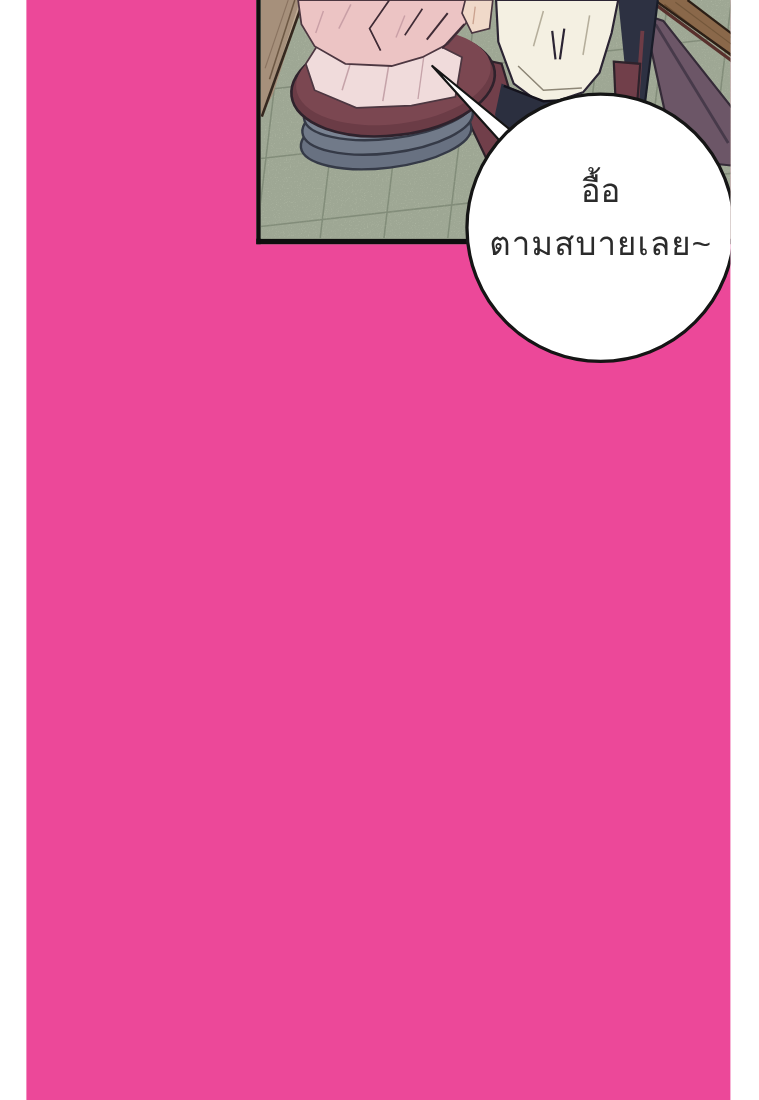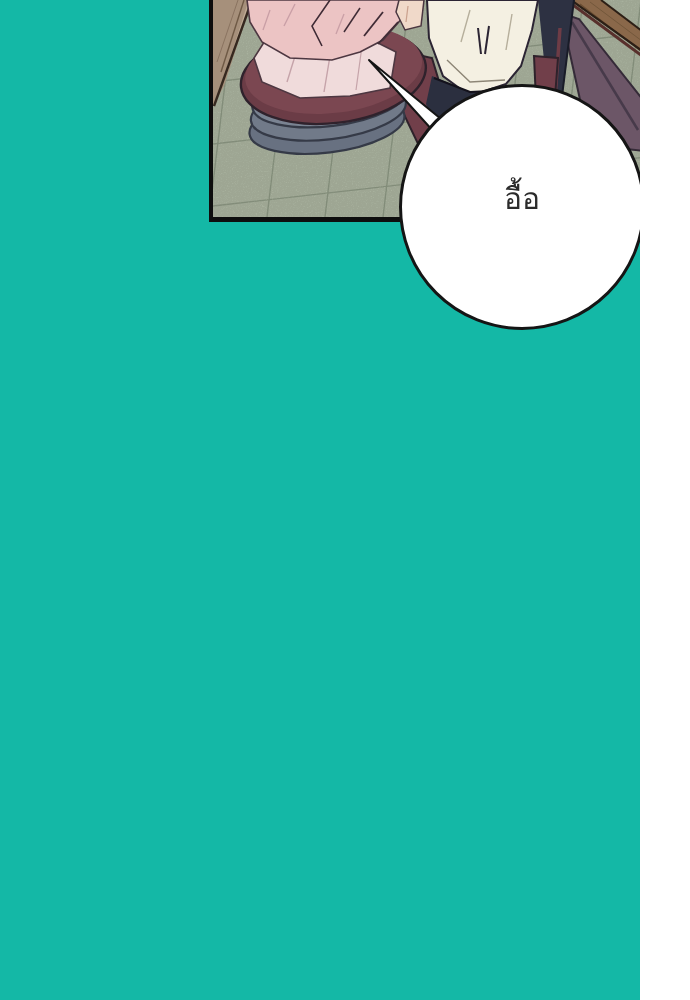--- a/index.html
+++ b/index.html
@@ -1,18 +1,18 @@
 <!DOCTYPE html>
 <html><head>
 <meta charset="utf-8">
 <style>
   html,body{margin:0;padding:0;background:#ffffff;}
   .stage{
-    position:relative;width:640px;height:1000px;background:#14b8a6;
-    overflow:hidden;font-family:"Liberation Sans", sans-serif;
+    position:relative;width:640px;height:1000px;background:#ec4899;
+    overflow:hidden;font-family:"Liberation Sans", sans-serif;margin-left:24px;
   }
   .panel{
     position:absolute;left:209px;top:0;width:438px;height:217px;
     border-left:4px solid #0e0e0e;border-right:4px solid #0e0e0e;border-bottom:5px solid #0e0e0e;
     box-sizing:content-box;overflow:hidden;background:#b9c3ad;z-index:1;
   }
   .panel svg{display:block;}
   .bubble{
     position:absolute;left:399px;top:84px;width:246px;height:246px;
     background:#ffffff;border:3px solid #151515;border-radius:50%;
@@ -141,15 +141,16 @@
         <path d="M460,102 L456,142" stroke="#485066" stroke-width="1.6" fill="none"></path>
         <path d="M496,106 L493,150" stroke="#485066" stroke-width="1.6" fill="none"></path>
       </g>
 
       <polygon points="369,60 441,119 443,142" fill="#ffffff" stroke="#151515" stroke-width="2" stroke-linejoin="round"></polygon>
     </svg>
   </div>
 
   <div class="bubble">
     <div class="txt l1">อื้อ</div>
+    <div class="txt l2">ตามสบายเลย~</div>
   </div>
 
 </div>
 
 </body></html>

